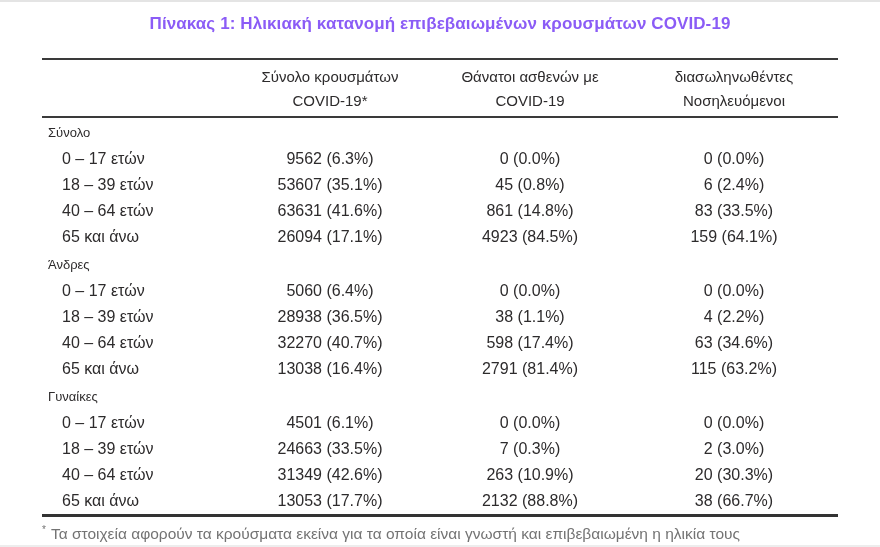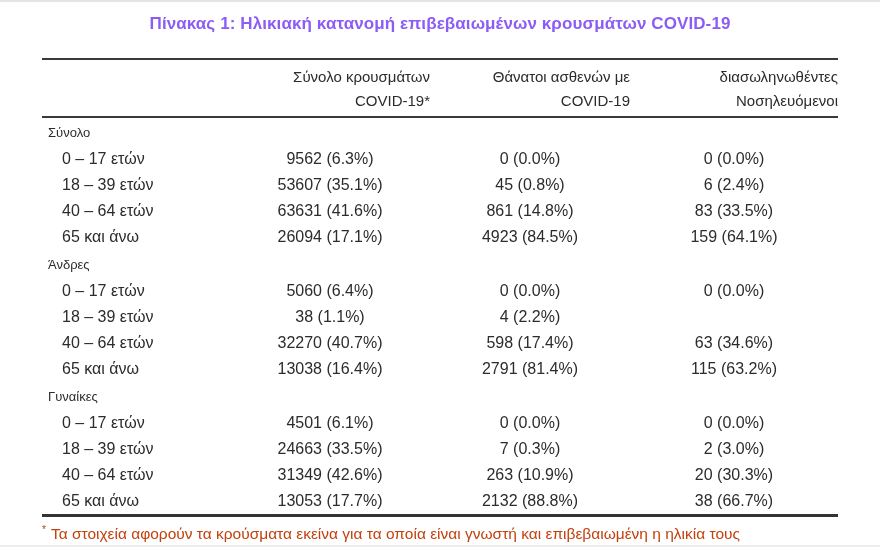--- a/index.html
+++ b/index.html
@@ -37,21 +37,21 @@
     grid-template-columns: 188px 200px 200px 208px;
     align-items: center;
   }
 
   .thead {
     border-bottom: 2px solid #3a3a3a;
     height: 56px;
     align-items: start;
   }
   .th {
-    text-align: right;
+    text-align: center;
     font-size: 15px;
     line-height: 24px;
     padding-top: 5px;
     color: #2d2b2c;
   }
   .th .l { display: block; }
 
   .section-row {
     height: 28px;
     display: flex;
@@ -62,21 +62,21 @@
     box-sizing: border-box;
   }
   .data-row { height: 26px; font-size: 16px; }
   .cell-age { padding-left: 20px; }
   .cell-num { text-align: center; }
 
   .footnote {
     width: 796px;
     margin: 7px auto 0 auto;
     font-size: 15.5px;
-    color: #c2410c;
+    color: #737373;
   }
   .footnote sup {
     font-size: 10px;
     vertical-align: super;
     margin-right: 5px;
   }
 </style>
 </head>
 <body>
 
@@ -136,20 +136,21 @@
     <div class="section-row">Άνδρες</div>
 
     <div class="grid data-row">
       <div class="cell-age">0 – 17 ετών</div>
       <div class="cell-num">5060 (6.4%)</div>
       <div class="cell-num">0 (0.0%)</div>
       <div class="cell-num">0 (0.0%)</div>
     </div>
     <div class="grid data-row">
       <div class="cell-age">18 – 39 ετών</div>
+      <div class="cell-num">28938 (36.5%)</div>
       <div class="cell-num">38 (1.1%)</div>
       <div class="cell-num">4 (2.2%)</div>
     </div>
     <div class="grid data-row">
       <div class="cell-age">40 – 64 ετών</div>
       <div class="cell-num">32270 (40.7%)</div>
       <div class="cell-num">598 (17.4%)</div>
       <div class="cell-num">63 (34.6%)</div>
     </div>
     <div class="grid data-row">

